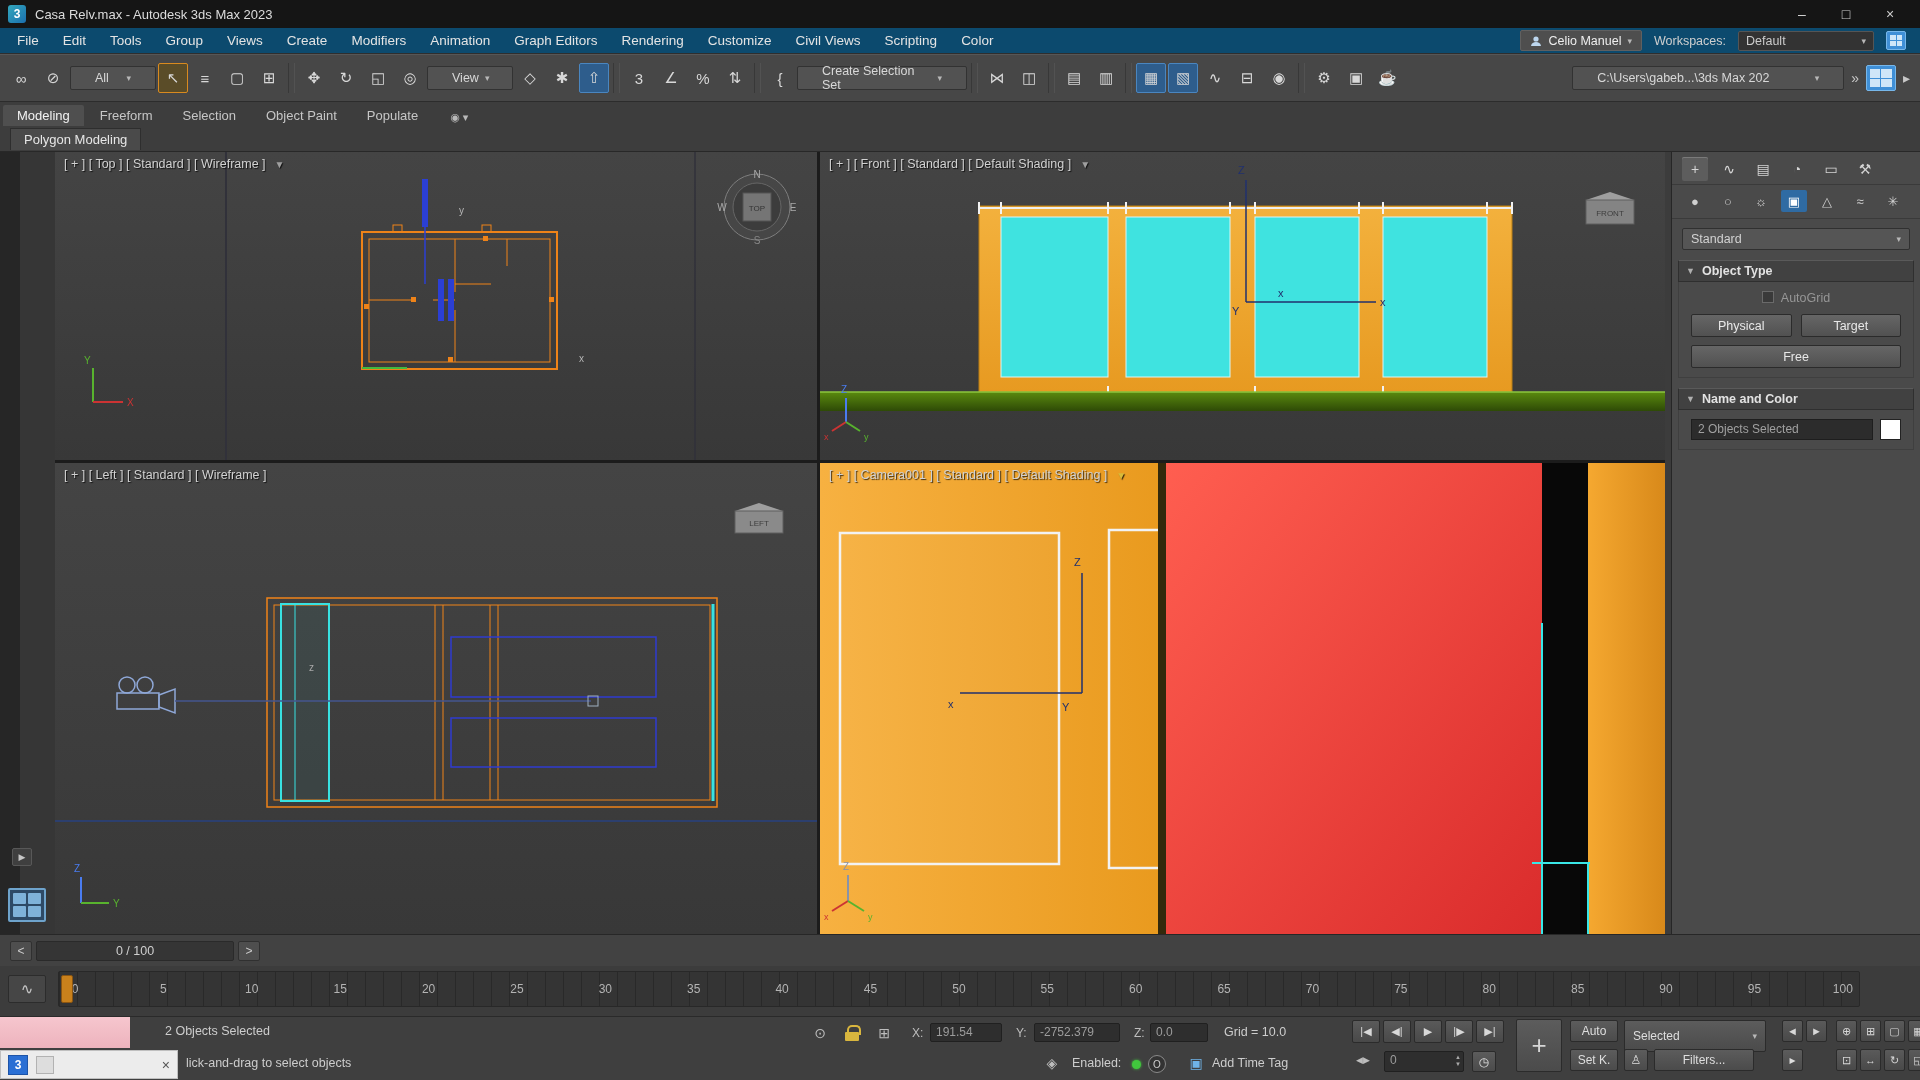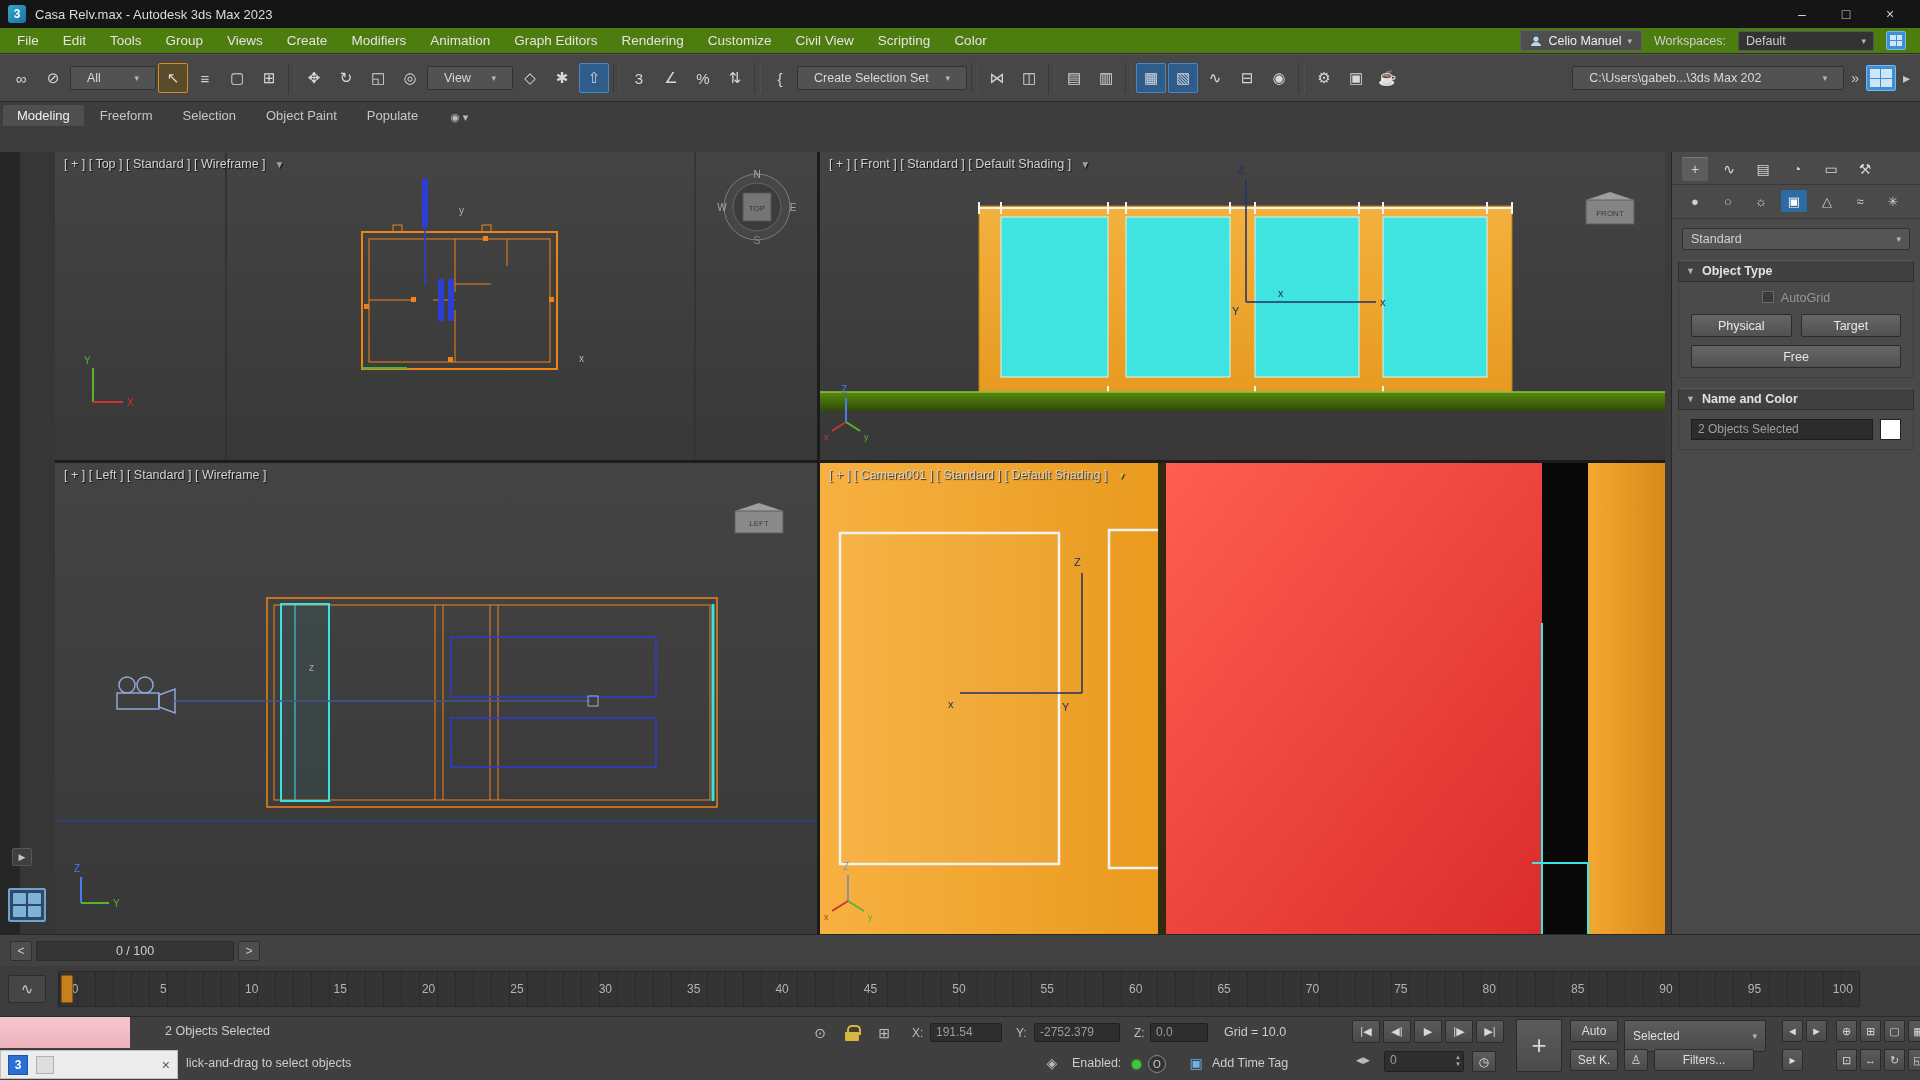--- a/index.html
+++ b/index.html
@@ -5,37 +5,37 @@
 *{box-sizing:border-box;margin:0;padding:0}
 body{background:#222;font-family:"Liberation Sans",sans-serif}
 .app{position:relative;width:1920px;height:1080px;background:#3c3c3c;overflow:hidden;color:#d6d6d6;font-size:13px}
 
 .titlebar{position:absolute;left:0;top:0;width:1920px;height:28px;background:#151515;display:flex;align-items:center;padding:0 8px}
 .app-icon{width:18px;height:18px;border-radius:3px;background:linear-gradient(135deg,#33a8bd,#1b6fae);color:#fff;font-size:12px;font-weight:bold;display:flex;align-items:center;justify-content:center;margin-right:9px}
 .title-text{color:#dcdcdc;font-size:13px}
 .win-btns{margin-left:auto;display:flex}
 .win-btn{width:44px;height:28px;display:flex;align-items:center;justify-content:center;color:#cfcfcf;font-size:14px}
 
-.menubar{position:absolute;left:0;top:28px;width:1920px;height:26px;background:#4d7c0f;display:flex;align-items:center;padding:0 6px;border-bottom:1px solid #2e2e2e}
+.menubar{position:absolute;left:0;top:28px;width:1920px;height:26px;background:#0c4a6e;display:flex;align-items:center;padding:0 6px;border-bottom:1px solid #2e2e2e}
 .menu-item{padding:0 11px;line-height:25px;color:#e4e4e4;font-size:13.5px}
 .menu-right{margin-left:auto;display:flex;align-items:center;gap:12px;padding-right:8px}
 .user-chip{display:flex;align-items:center;gap:6px;background:#4e4e4e;border:1px solid #606060;border-radius:2px;padding:0 9px;height:21px;color:#eee;font-size:12.5px}
 .ws-label{color:#cfcfcf;font-size:12.5px}
 .ws-drop{display:flex;align-items:center;justify-content:space-between;width:136px;height:20px;background:#333;border:1px solid #555;border-radius:2px;padding:0 7px;color:#ccc;font-size:12.5px}
 .mini-blue{width:20px;height:19px;background:#3f8fd6;border:1px solid #77b7ea;border-radius:2px;display:grid;grid-template:1fr 1fr/1fr 1fr;gap:1px;padding:3px}
 .mini-blue div{background:#cfe6f8}
 .caret{font-size:9px;color:#b8b8b8}
 
 .toolbar{position:absolute;left:0;top:54px;width:1920px;height:48px;background:#474747;border-top:1px solid #565656;border-bottom:1px solid #2c2c2c;display:flex;align-items:center;padding:0 6px}
 .tb-items{display:flex;align-items:center;gap:2px}
 .tb-icon{width:30px;height:30px;display:flex;align-items:center;justify-content:center;color:#d8d8d8;font-size:15px;border:1px solid transparent;border-radius:2px}
 .tb-icon.tool{border-color:#d98a1f;background:#5a4c28}
 .tb-icon.on{background:#2e5d8c;border-color:#4a86c0}
 .tb-sep{width:7px;height:30px;border-left:1px solid #383838;border-right:1px solid #525252;margin:0 2px}
-.tb-drop{height:24px;background:#525252;border:1px solid #323232;border-radius:2px;display:flex;align-items:center;justify-content:space-between;gap:6px;padding:0 16px;color:#d8d8d8;font-size:12.5px}
+.tb-drop{height:24px;background:#525252;border:1px solid #323232;border-radius:2px;display:flex;align-items:center;justify-content:space-between;gap:6px;padding:0 24px;color:#d8d8d8;font-size:12.5px}
 .tb-right{margin-left:auto;display:flex;align-items:center;gap:7px;padding-right:4px}
 .path-drop{width:272px}
 .overflow{color:#c8c8c8;font-size:14px}
 
 .ribbon-tabs{position:absolute;left:0;top:102px;width:1920px;height:24px;background:#3d3d3d;display:flex;align-items:flex-end;padding-left:3px;gap:2px}
 .rtab{padding:3px 14px;font-size:13px;color:#c6c6c6}
 .rtab.on{background:#4f4f4f;color:#f2f2f2;border-radius:2px 2px 0 0}
 .rtab-extra{margin-left:8px;padding:2px 8px;color:#b9b9b9;font-size:11px}
 .ribbon-sub{position:absolute;left:0;top:126px;width:1920px;height:26px;background:#3d3d3d;border-bottom:1px solid #282828}
 .subtab{display:inline-block;margin-left:10px;margin-top:2px;padding:3px 13px;background:#4a4a4a;border:1px solid #2e2e2e;border-bottom:none;color:#e6e6e6;font-size:13px}
@@ -130,21 +130,21 @@
         <div class="menu-item">Edit</div>
         <div class="menu-item">Tools</div>
         <div class="menu-item">Group</div>
         <div class="menu-item">Views</div>
         <div class="menu-item">Create</div>
         <div class="menu-item">Modifiers</div>
         <div class="menu-item">Animation</div>
         <div class="menu-item">Graph Editors</div>
         <div class="menu-item">Rendering</div>
         <div class="menu-item">Customize</div>
-        <div class="menu-item">Civil View</div>
+        <div class="menu-item">Civil Views</div>
         <div class="menu-item">Scripting</div>
         <div class="menu-item">Color</div>
       </div>
     <div class="menu-right">
       <div class="user-chip">
         <svg width="12" height="12" viewBox="0 0 12 12">
             <circle cx="6" cy="4" r="2.6" fill="#bcd6ee"></circle>
             <path d="M1 11c.5-3 2.5-4 5-4s4.5 1 5 4z" fill="#bcd6ee"></path>
           </svg>
         <span>Celio Manuel</span>
@@ -234,20 +234,23 @@
 
   <div class="ribbon-tabs">
     <div style="display:flex;gap:2px">
         <div class="rtab on">Modeling</div>
         <div class="rtab">Freeform</div>
         <div class="rtab">Selection</div>
         <div class="rtab">Object Paint</div>
         <div class="rtab">Populate</div>
       </div>
     <div class="rtab-extra">◉ ▾</div>
+  </div>
+  <div class="ribbon-sub">
+    <div class="subtab">Polygon Modeling</div>
   </div>
 
   <div class="left-strip">
     <div class="flyout-arrow">▶</div>
     <div class="layout-icon">
         <div></div>
         <div></div>
         <div></div>
         <div></div>
       </div>

